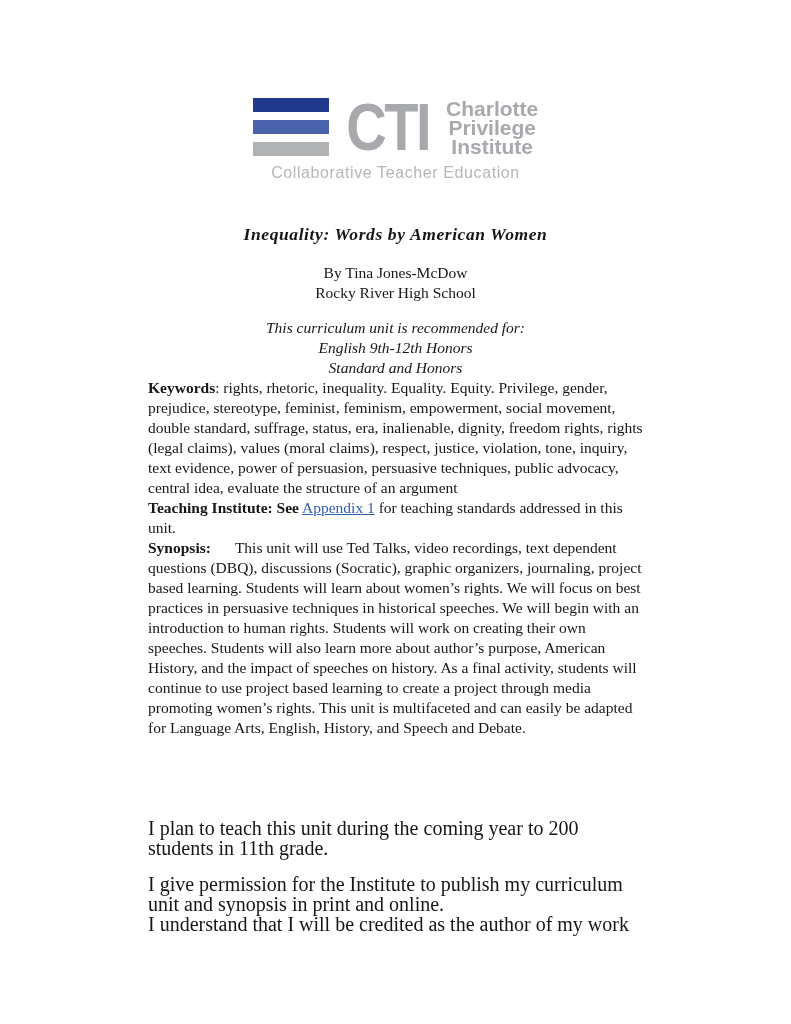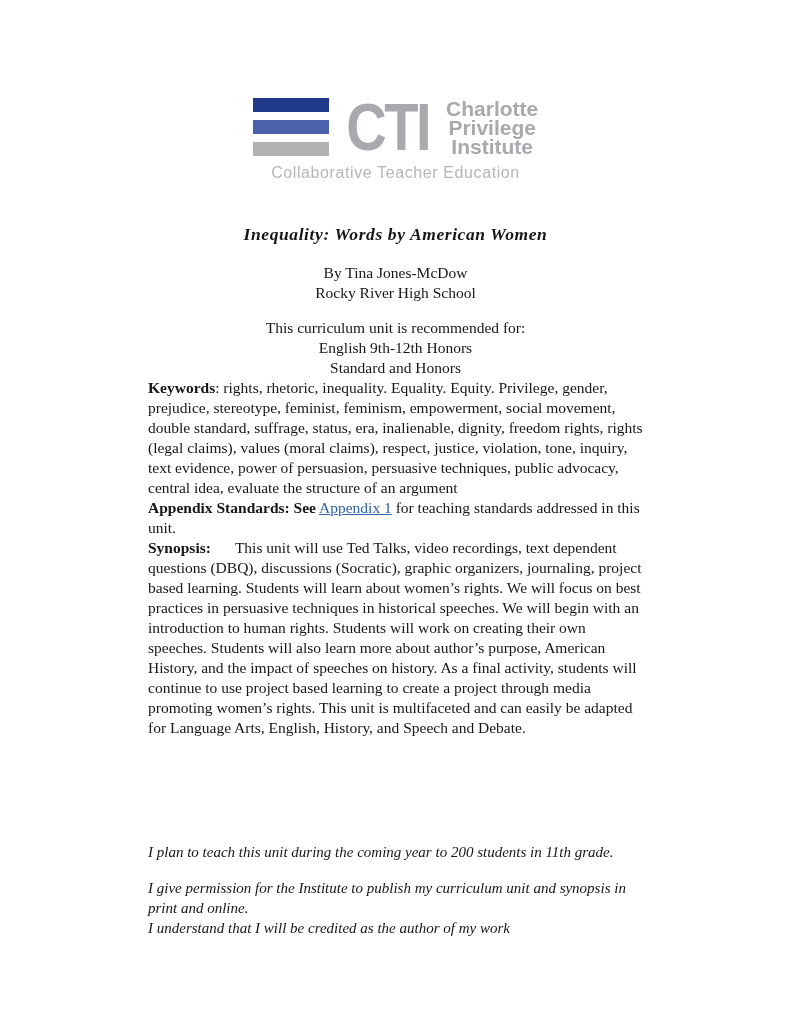--- a/index.html
+++ b/index.html
@@ -25,32 +25,32 @@
   .tagline {
     margin-top: 8px; font-family: "Liberation Sans", sans-serif;
     font-size: 16px; color: #b4b6b8; letter-spacing: 0.6px;
   }
   
   .title {
     margin-top: 42px; text-align: center; font-weight: bold; font-style: italic;
     font-size: 17.5px; letter-spacing: 0.6px;
   }
   .byline-block { margin-top: 18px; text-align: center; font-size: 15.5px; line-height: 20px; }
-  .rec-block { margin-top: 15px; text-align: center; font-size: 15.5px; line-height: 20px; }
+  .rec-block { margin-top: 15px; text-align: center; font-size: 15.5px; line-height: 20px; font-style: italic; }
   
   .content { padding: 0 90px 0 91px; font-size: 15.5px; line-height: 20px; }
   .content p { margin: 0; }
   .keywords { margin-top: 11px; }
   .standards { margin-top: 14px; }
   .synopsis { margin-top: 14px; }
   .syn-tab { display: inline-block; width: 24px; }
   b.lead { font-weight: bold; }
   a.applink { color: #2e5fa8; text-decoration: underline; cursor: pointer; }
   
-  .footer { margin-top: 104px; font-style: italic; font-size: 15px; line-height: 20px; }
+  .footer { margin-top: 80px; font-size: 20px; line-height: 20px; }
   .footer .permission { margin-top: 16px; }
 </style>
 </head>
 <body>
 
 <div class="page">
 
   <div class="logo-block">
     <div class="logo-row">
       <div class="bars">
@@ -77,21 +77,21 @@
 
   <div class="rec-block">
     <div>This curriculum unit is recommended for:</div>
     <div>English 9th-12th Honors</div>
     <div>Standard and Honors</div>
   </div>
 
   <div class="content">
     <p class="keywords"><b class="lead">Keywords</b><span>: rights, rhetoric, inequality. Equality. Equity. Privilege, gender, prejudice, stereotype, feminist, feminism, empowerment, social movement, double standard, suffrage, status, era, inalienable, dignity, freedom rights, rights (legal claims), values (moral claims), respect, justice, violation, tone, inquiry, text evidence, power of persuasion, persuasive techniques, public advocacy, central idea, evaluate the structure of an argument</span></p>
 
-    <p class="standards"><b class="lead">Appendix Standards: See</b> <a class="applink">Appendix 1</a> <span>for teaching standards addressed in this unit.</span></p>
+    <p class="standards"><b class="lead">Teaching Institute: See</b> <a class="applink">Appendix 1</a> <span>for teaching standards addressed in this unit.</span></p>
 
     <p class="synopsis"><b class="lead">Synopsis:</b><span class="syn-tab"></span><span>This unit will use Ted Talks, video recordings, text dependent questions (DBQ), discussions (Socratic), graphic organizers, journaling, project based learning. Students will learn about women’s rights. We will focus on best practices in persuasive techniques in historical speeches. We will begin with an introduction to human rights. Students will work on creating their own speeches. Students will also learn more about author’s purpose, American History, and the impact of speeches on history. As a final activity, students will continue to use project based learning to create a project through media promoting women’s rights.  This unit is multifaceted and can easily be adapted for Language Arts, English, History, and Speech and Debate.</span></p>
 
     <div class="footer">
       <div class="plan">I plan to teach this unit during the coming year to 200 students in 11th grade.</div>
       <div class="permission">
         <div>I give permission for the Institute to publish my curriculum unit and synopsis in print and online.</div>
         <div>I understand that I will be credited as the author of my work</div>
       </div>
     </div>

